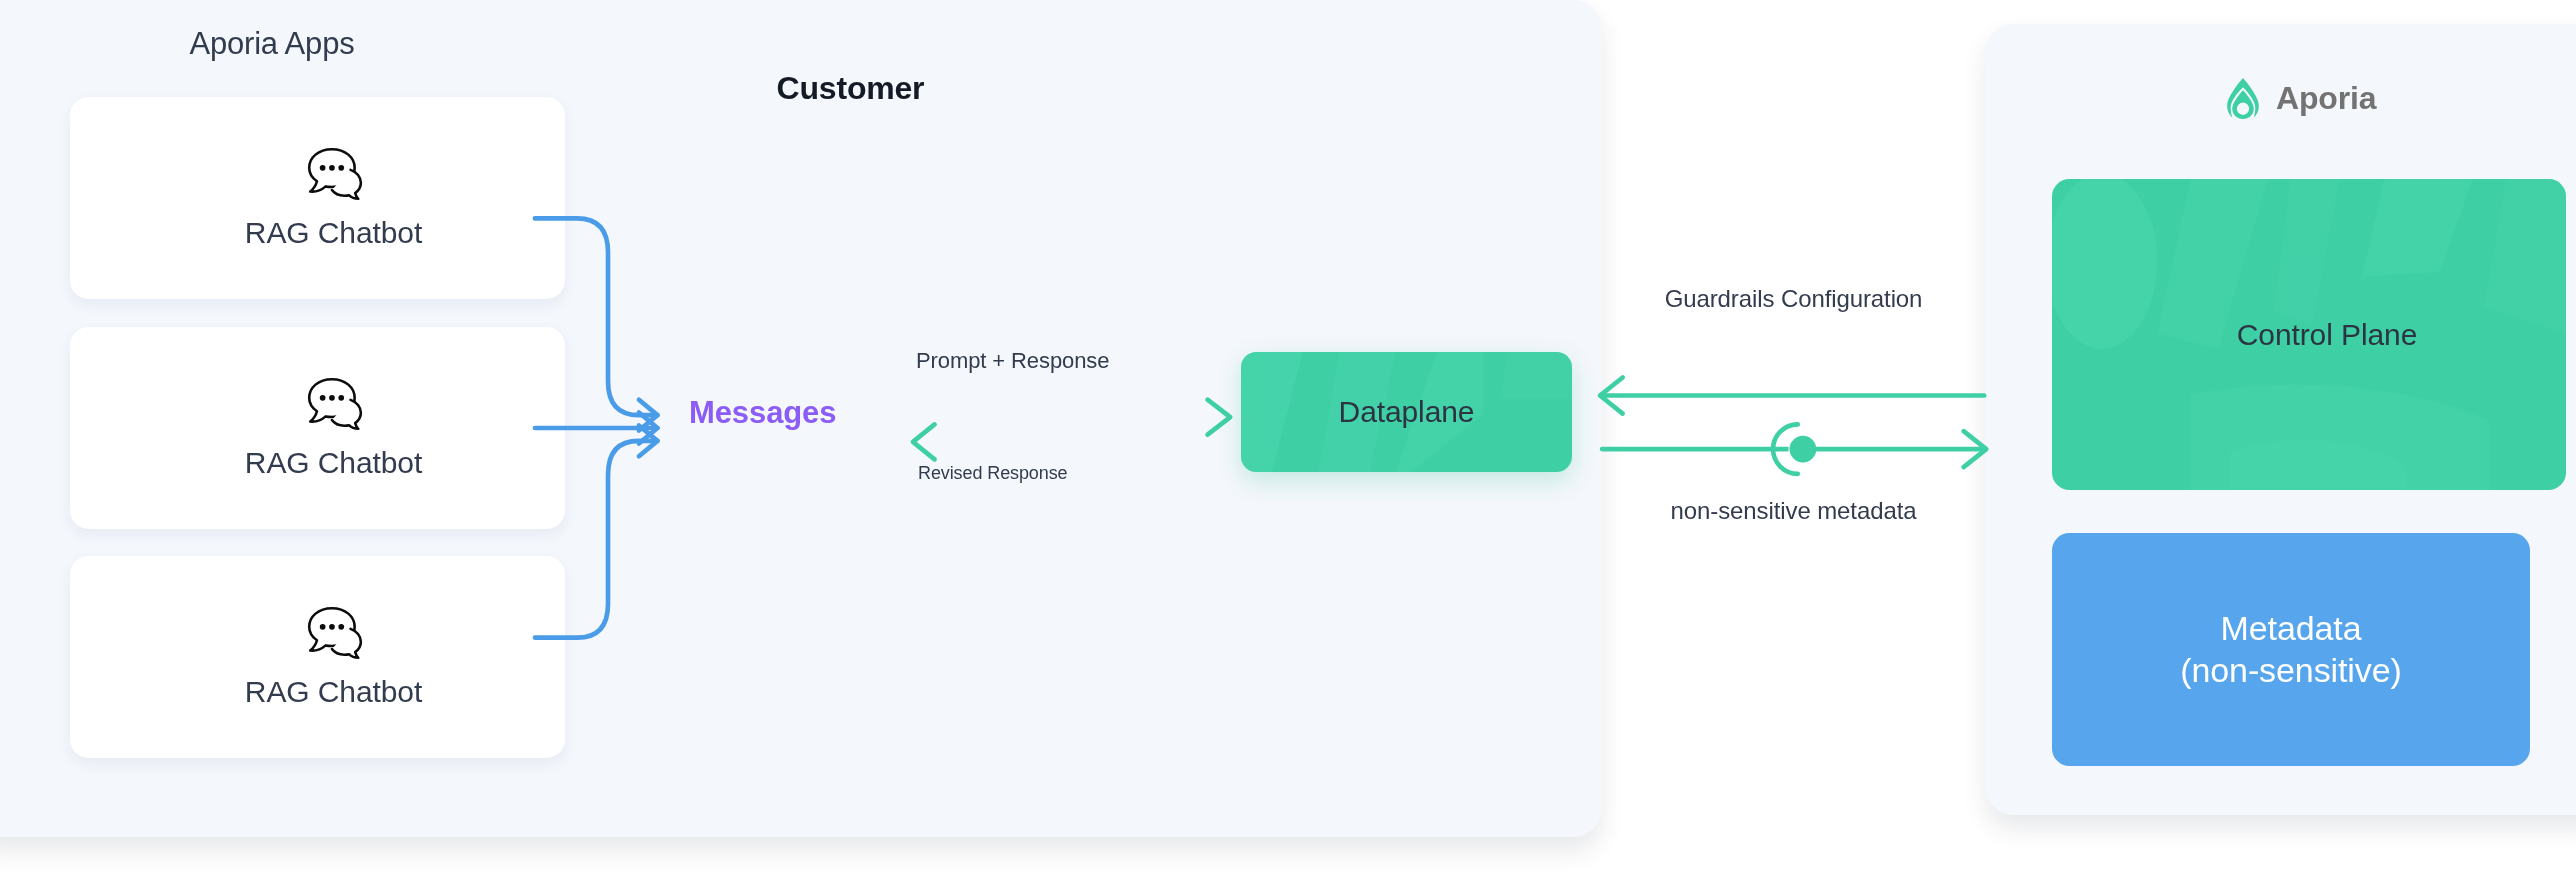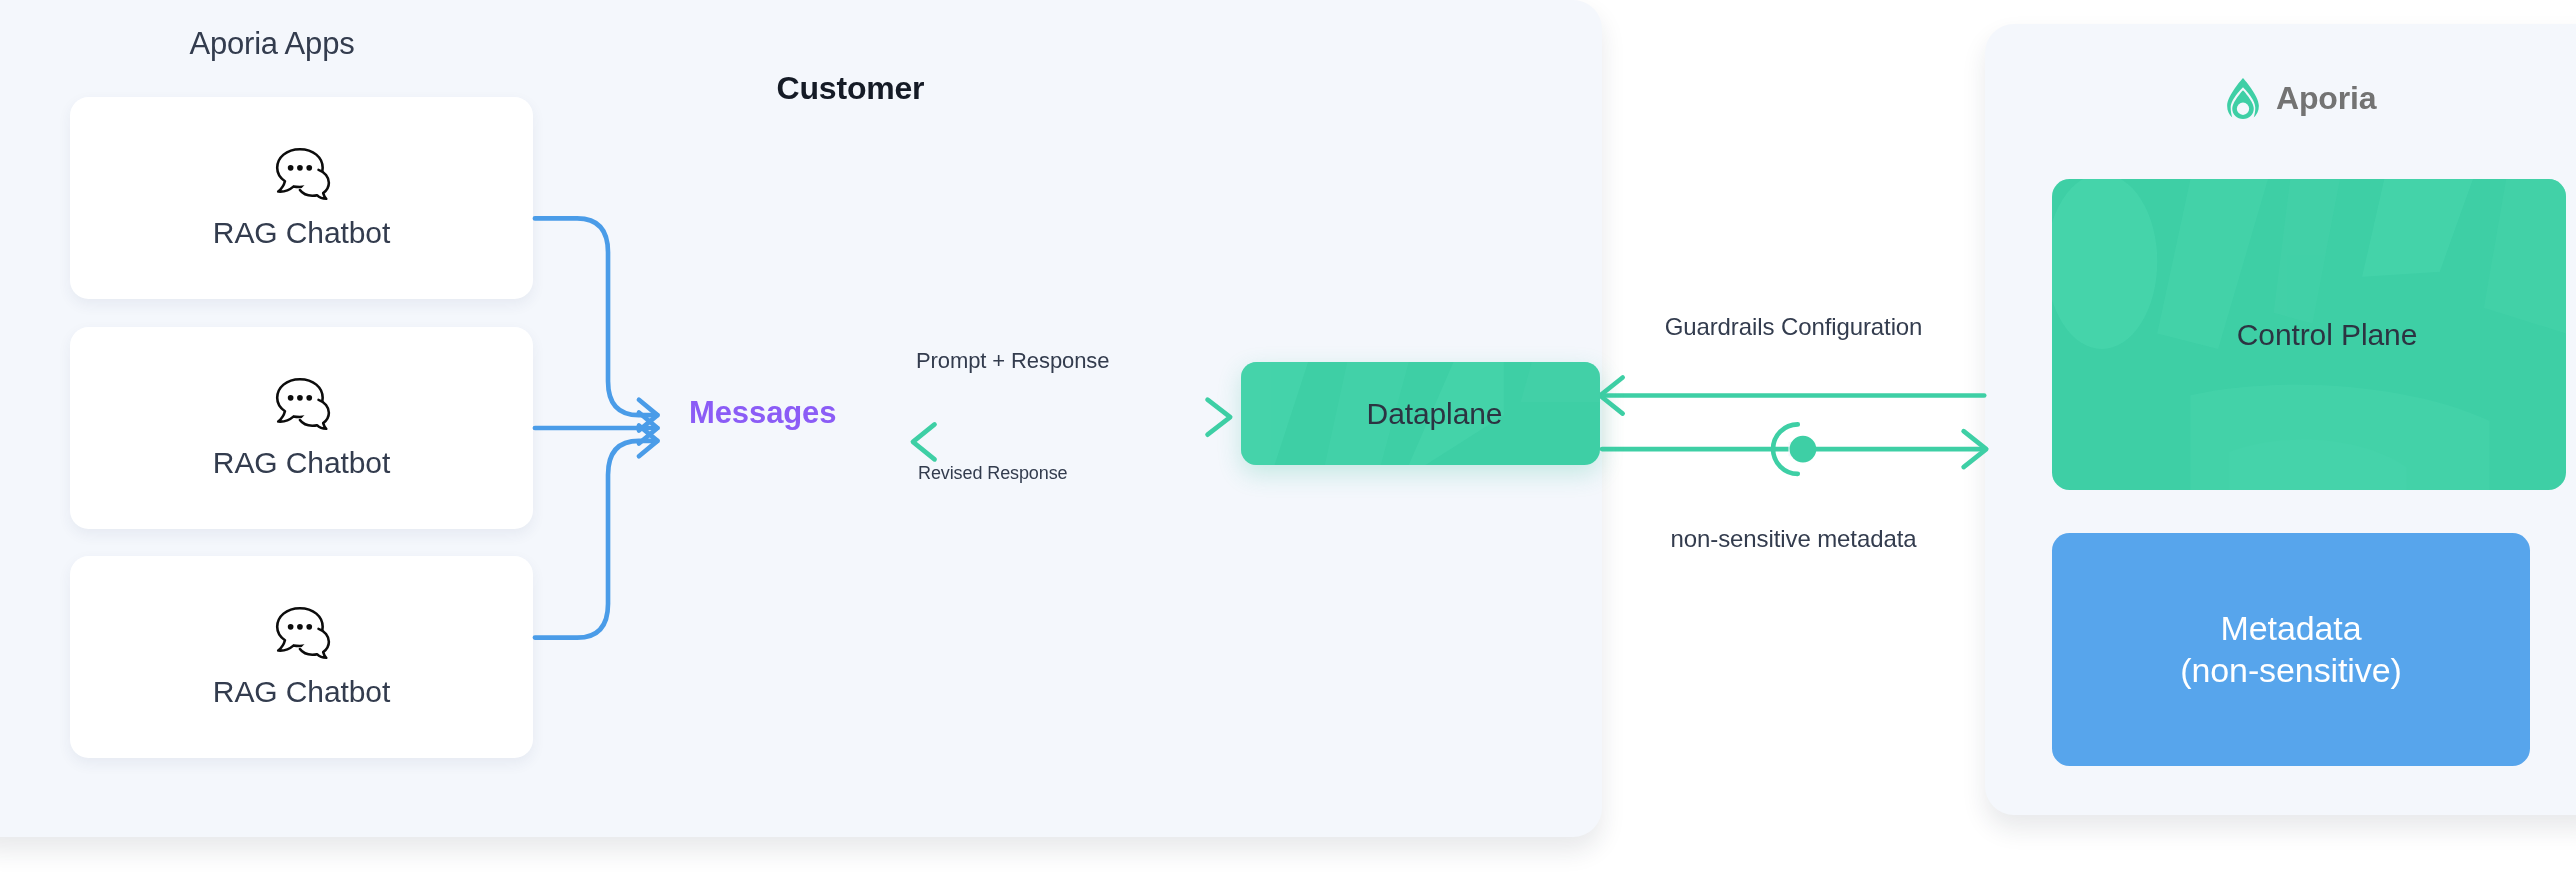--- a/index.html
+++ b/index.html
@@ -66,20 +66,21 @@
     left: 70px;
     width: 463px;
     height: 202px;
     background: #ffffff;
     border-radius: 18.5px;
     box-shadow: 0 5.2px 13.4px rgba(40, 60, 100, 0.065);
     display: flex;
     flex-direction: column;
     align-items: center;
     justify-content: center;
+    padding-left: 32px;
   }
   #chat-card-0 { top: 97px; }
   #chat-card-1 { top: 327px; }
   #chat-card-2 { top: 556px; }
 
   .chat-card .card-icon {
     width: 62px;
     height: 56px;
     display: block;
     margin-bottom: 13.4px;
@@ -98,30 +99,29 @@
     top: 0;
     width: 2584px;
     height: 873px;
     pointer-events: none;
   }
 
   
   #dataplane-box {
     position: absolute;
     left: 1241px;
-    top: 362px;
+    top: 352px;
     width: 331px;
-    height: 103px;
+    height: 120px;
     border-radius: 15.5px;
     overflow: hidden;
     display: flex;
     align-items: center;
     justify-content: center;
     box-shadow: 0 8.2px 23px rgba(45, 190, 150, 0.24);
-    padding-left: 28px;
   }
   #dataplane-box .box-label {
     position: relative;
     z-index: 3;
     font-size: 30px;
     font-weight: 400;
     color: #2c3442;
     letter-spacing: -0.1px;
   }
 
@@ -219,21 +219,20 @@
   
   .gap-label {
     position: absolute;
     width: 289px;
     text-align: center;
     font-size: 24px;
     font-weight: 400;
     color: #333c4e;
     line-height: 1.26;
     letter-spacing: -0.1px;
-    margin-top: 28px;
   }
   #guardrails-config-label {
     left: 1649px;
     top: 284px;
   }
   #nonsensitive-metadata-label {
     left: 1649px;
     top: 496px;
   }
 </style>

